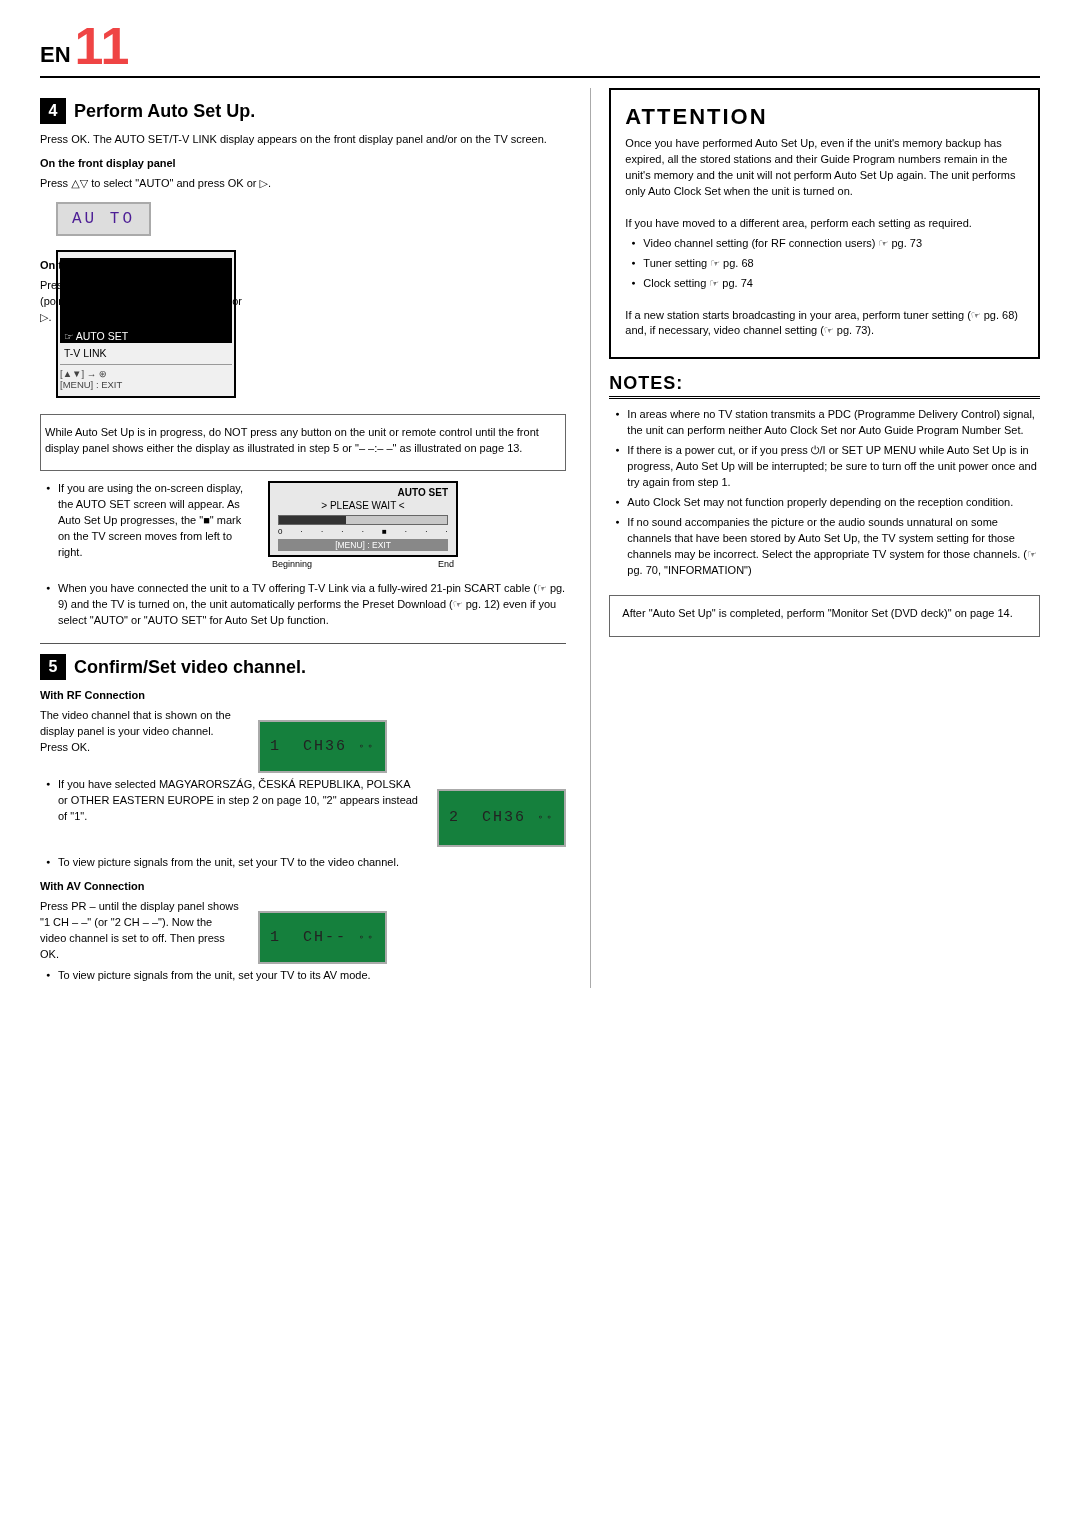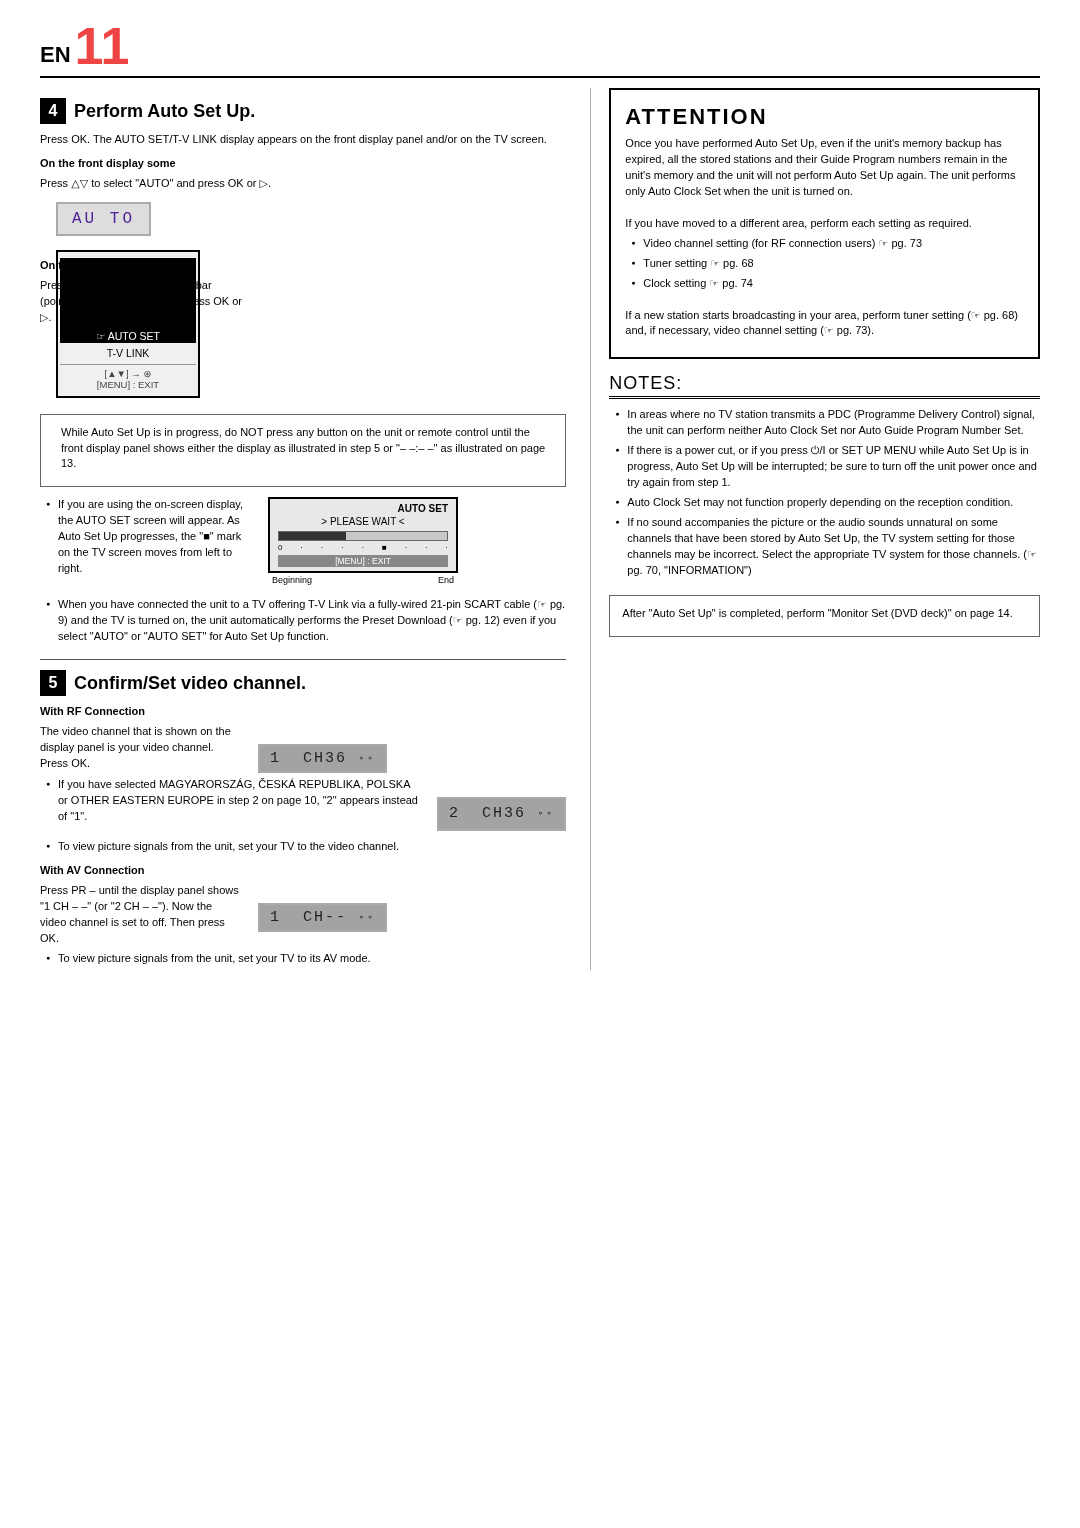--- a/index.html
+++ b/index.html
@@ -101,24 +101,23 @@
       min-width: 90px;
       text-align: center;
       color: #4c1d95;
     }
 
     
     .onscreen-box {
       border: 2px solid #000;
       background: #f0f0f0;
       padding: 6px 2px;
-      width: 144px;
+      width: 180px;
       margin: 6px 0 6px 16px;
       font-size: 10.5px;
-      text-align: center;
     }
     .onscreen-box .highlight {
       background: #000;
       color: #fff;
       padding: 1px 4px;
       font-size: 10.5px;
       margin-bottom: 3px;
       display: block;
     }
     .onscreen-box .normal-item {
@@ -130,21 +129,21 @@
       border-top: 1px solid #999;
       margin-top: 4px;
       padding-top: 3px;
       font-size: 9.5px;
       color: #444;
     }
 
     
     .warning-box {
       border: 1px solid #666;
-      padding: 10px 20px;
+      padding: 10px 4px;
       margin: 10px 0;
       font-size: 10.5px;
       line-height: 1.5;
     }
     .progress-box {
       border: 2px solid #000;
       background: #e8e8e8;
       width: 190px;
       padding: 4px 8px;
       font-size: 10px;
@@ -192,27 +191,27 @@
       color: #fff;
       font-size: 8.5px;
       text-align: center;
       padding: 1px 4px;
       margin-top: 3px;
     }
 
     
     .channel-display {
       border: 2px solid #aaa;
-      background: #a3a3a3;
-      padding: 4px 10px;
+      background: #15803d;
+      padding: 16px 10px;
       display: inline-block;
       font-family: 'Courier New', monospace;
       font-size: 15px;
       letter-spacing: 2px;
-      margin: 20px 0 4px 8px;
+      margin: 12px 0 4px 8px;
       color: #222;
       min-width: 110px;
     }
 
     
     .attention-box {
       border: 2px solid #000;
       padding: 14px 14px;
       margin-bottom: 14px;
     }
@@ -223,21 +222,21 @@
       margin-bottom: 6px;
     }
 
     
     .notes-box {
       padding: 0;
       margin-top: 10px;
     }
     .notes-title {
       font-size: 18px;
-      font-weight: normal;
+      font-weight: bold;
       letter-spacing: 1px;
       border-bottom: 3px double #000;
       padding-bottom: 2px;
       margin-bottom: 8px;
     }
 
     
     .after-box {
       border: 1px solid #666;
       padding: 10px 12px;
@@ -298,21 +297,21 @@
   <div class="left-col">
 
     
     <div class="section-header">
       <div class="step-badge">4</div>
       <span class="section-title">Perform Auto Set Up.</span>
     </div>
 
     <p>Press OK. The AUTO SET/T-V LINK display appears on the front display panel and/or on the TV screen.</p>
 
-    <p class="sub-heading">On the front display some</p>
+    <p class="sub-heading">On the front display panel</p>
     <p>Press △▽ to select "AUTO" and press OK or ▷.</p>
     <div class="display-panel">AU TO</div>
 
     
     <div class="clearfix">
       <div class="left-text-wrap">
         <p class="sub-heading">On the on-screen display</p>
         <p>Press △▽ to move the highlight bar (pointer) to "AUTO SET" and press OK or ▷.</p>
       </div>
       <div class="onscreen-box">

